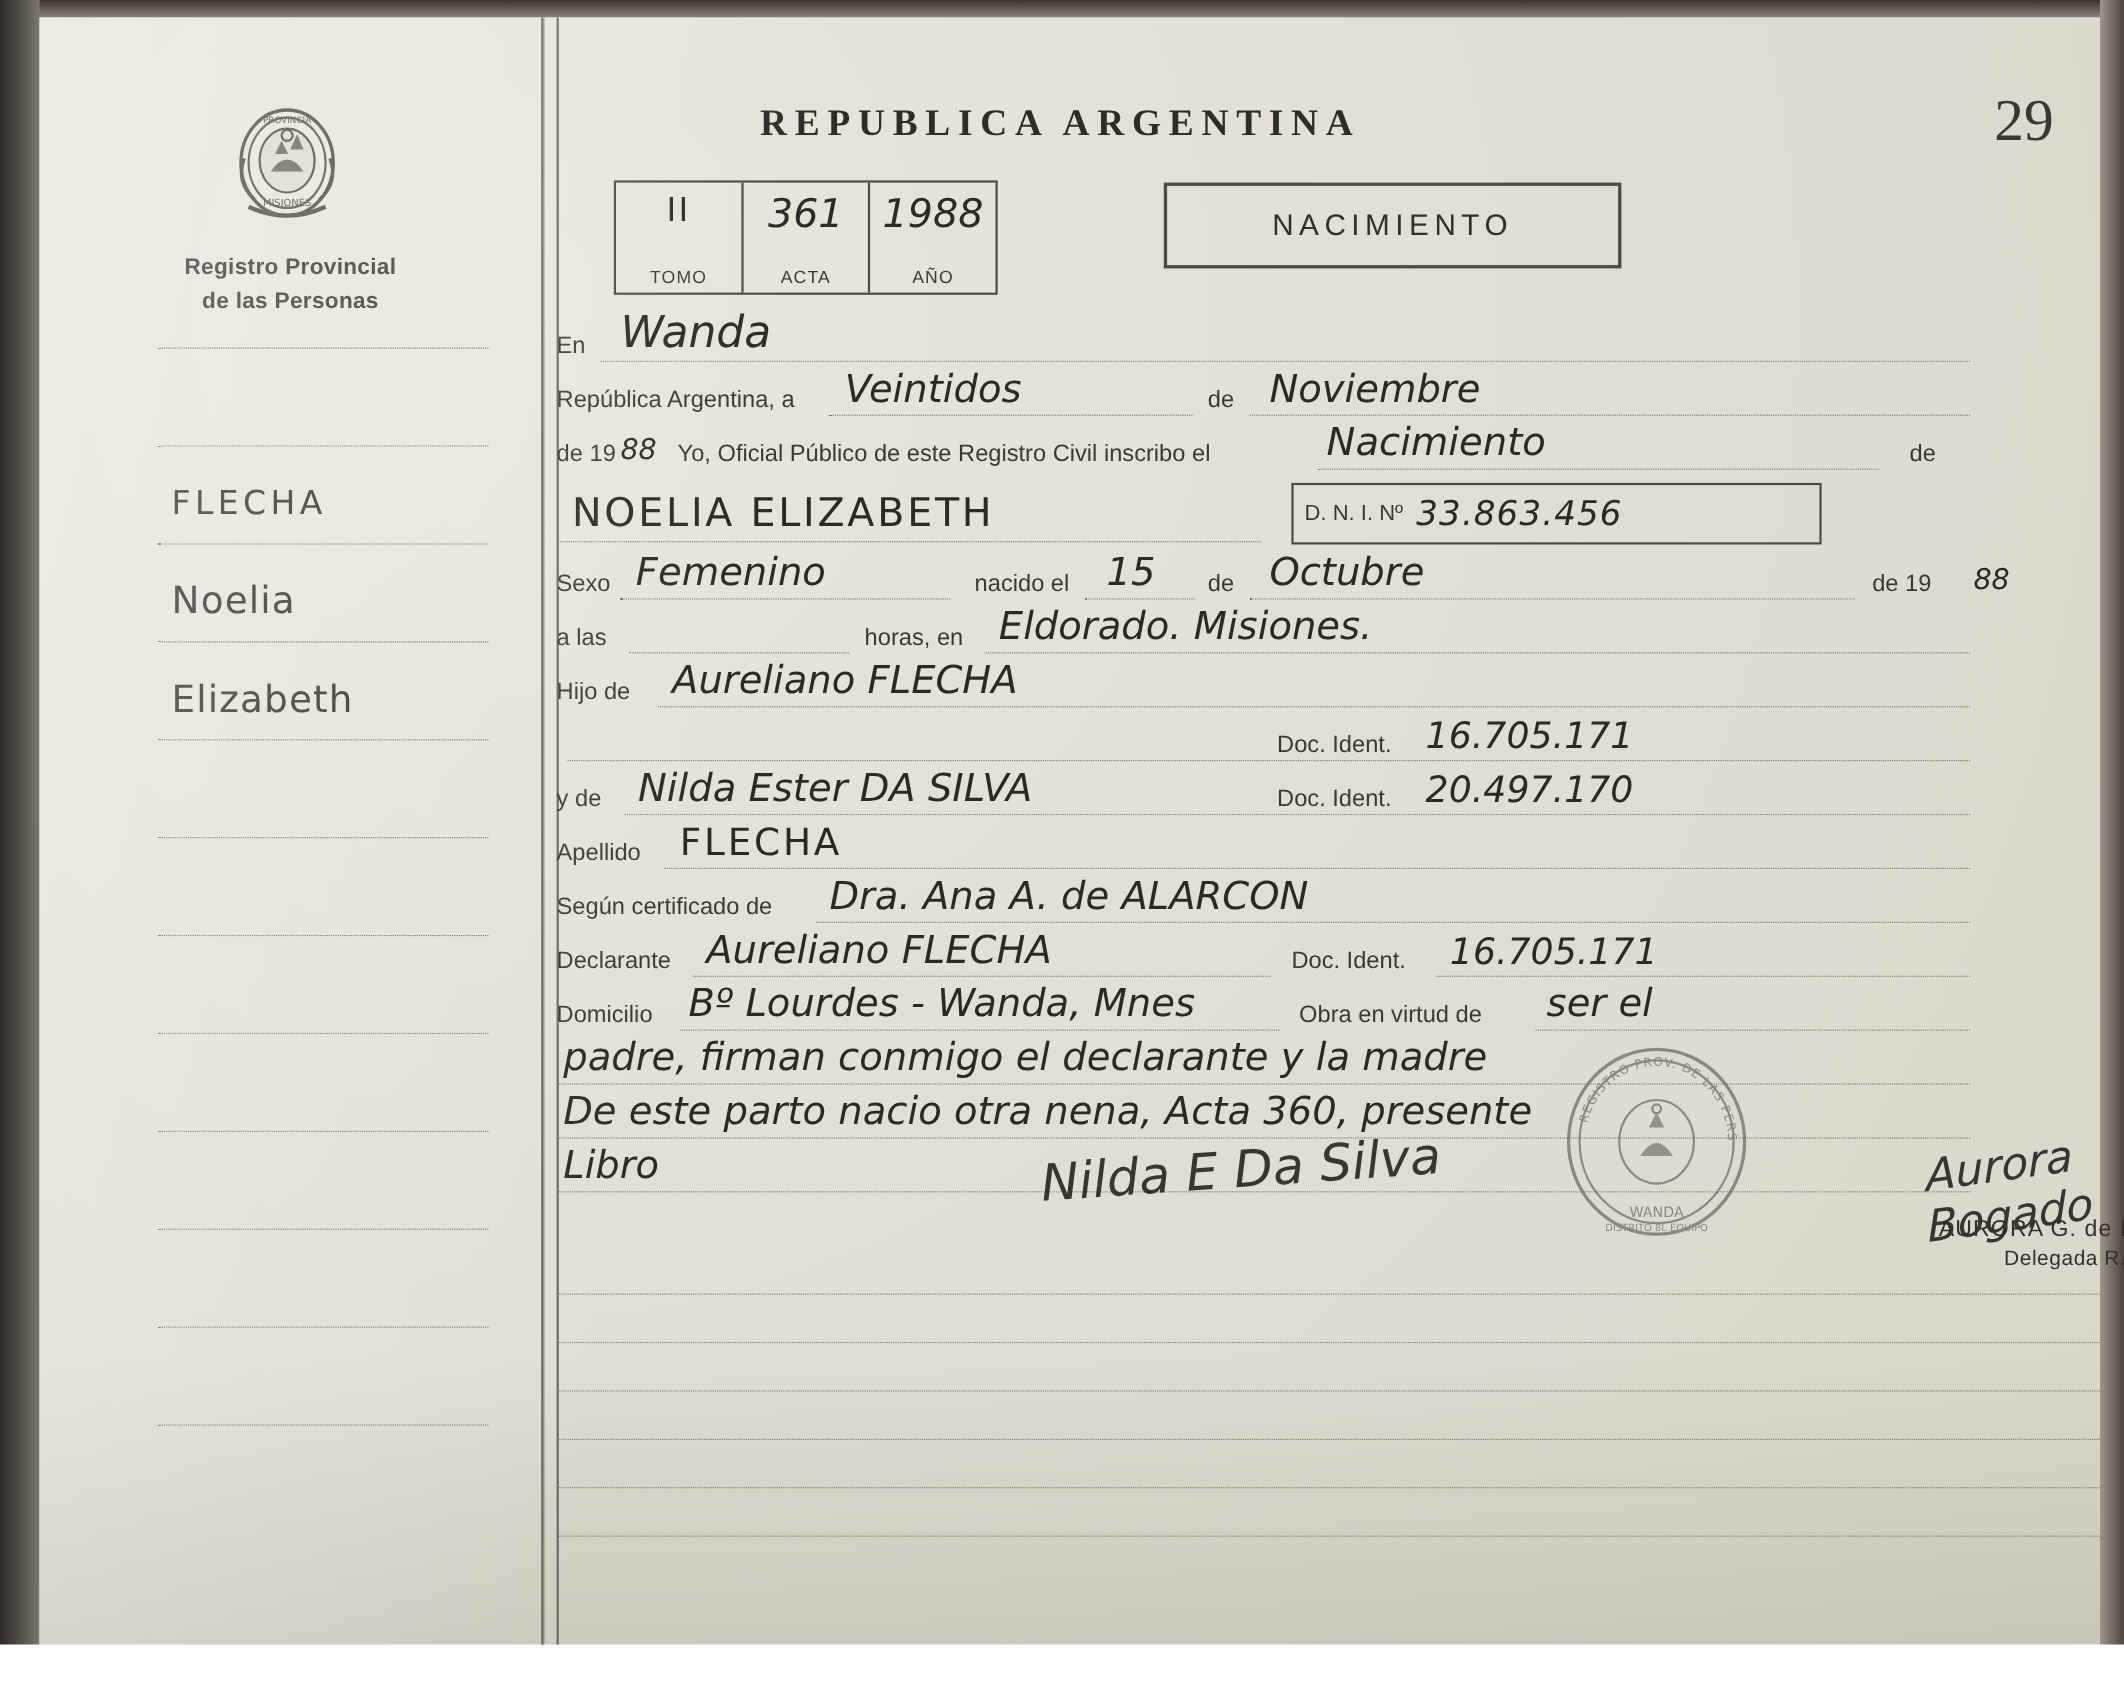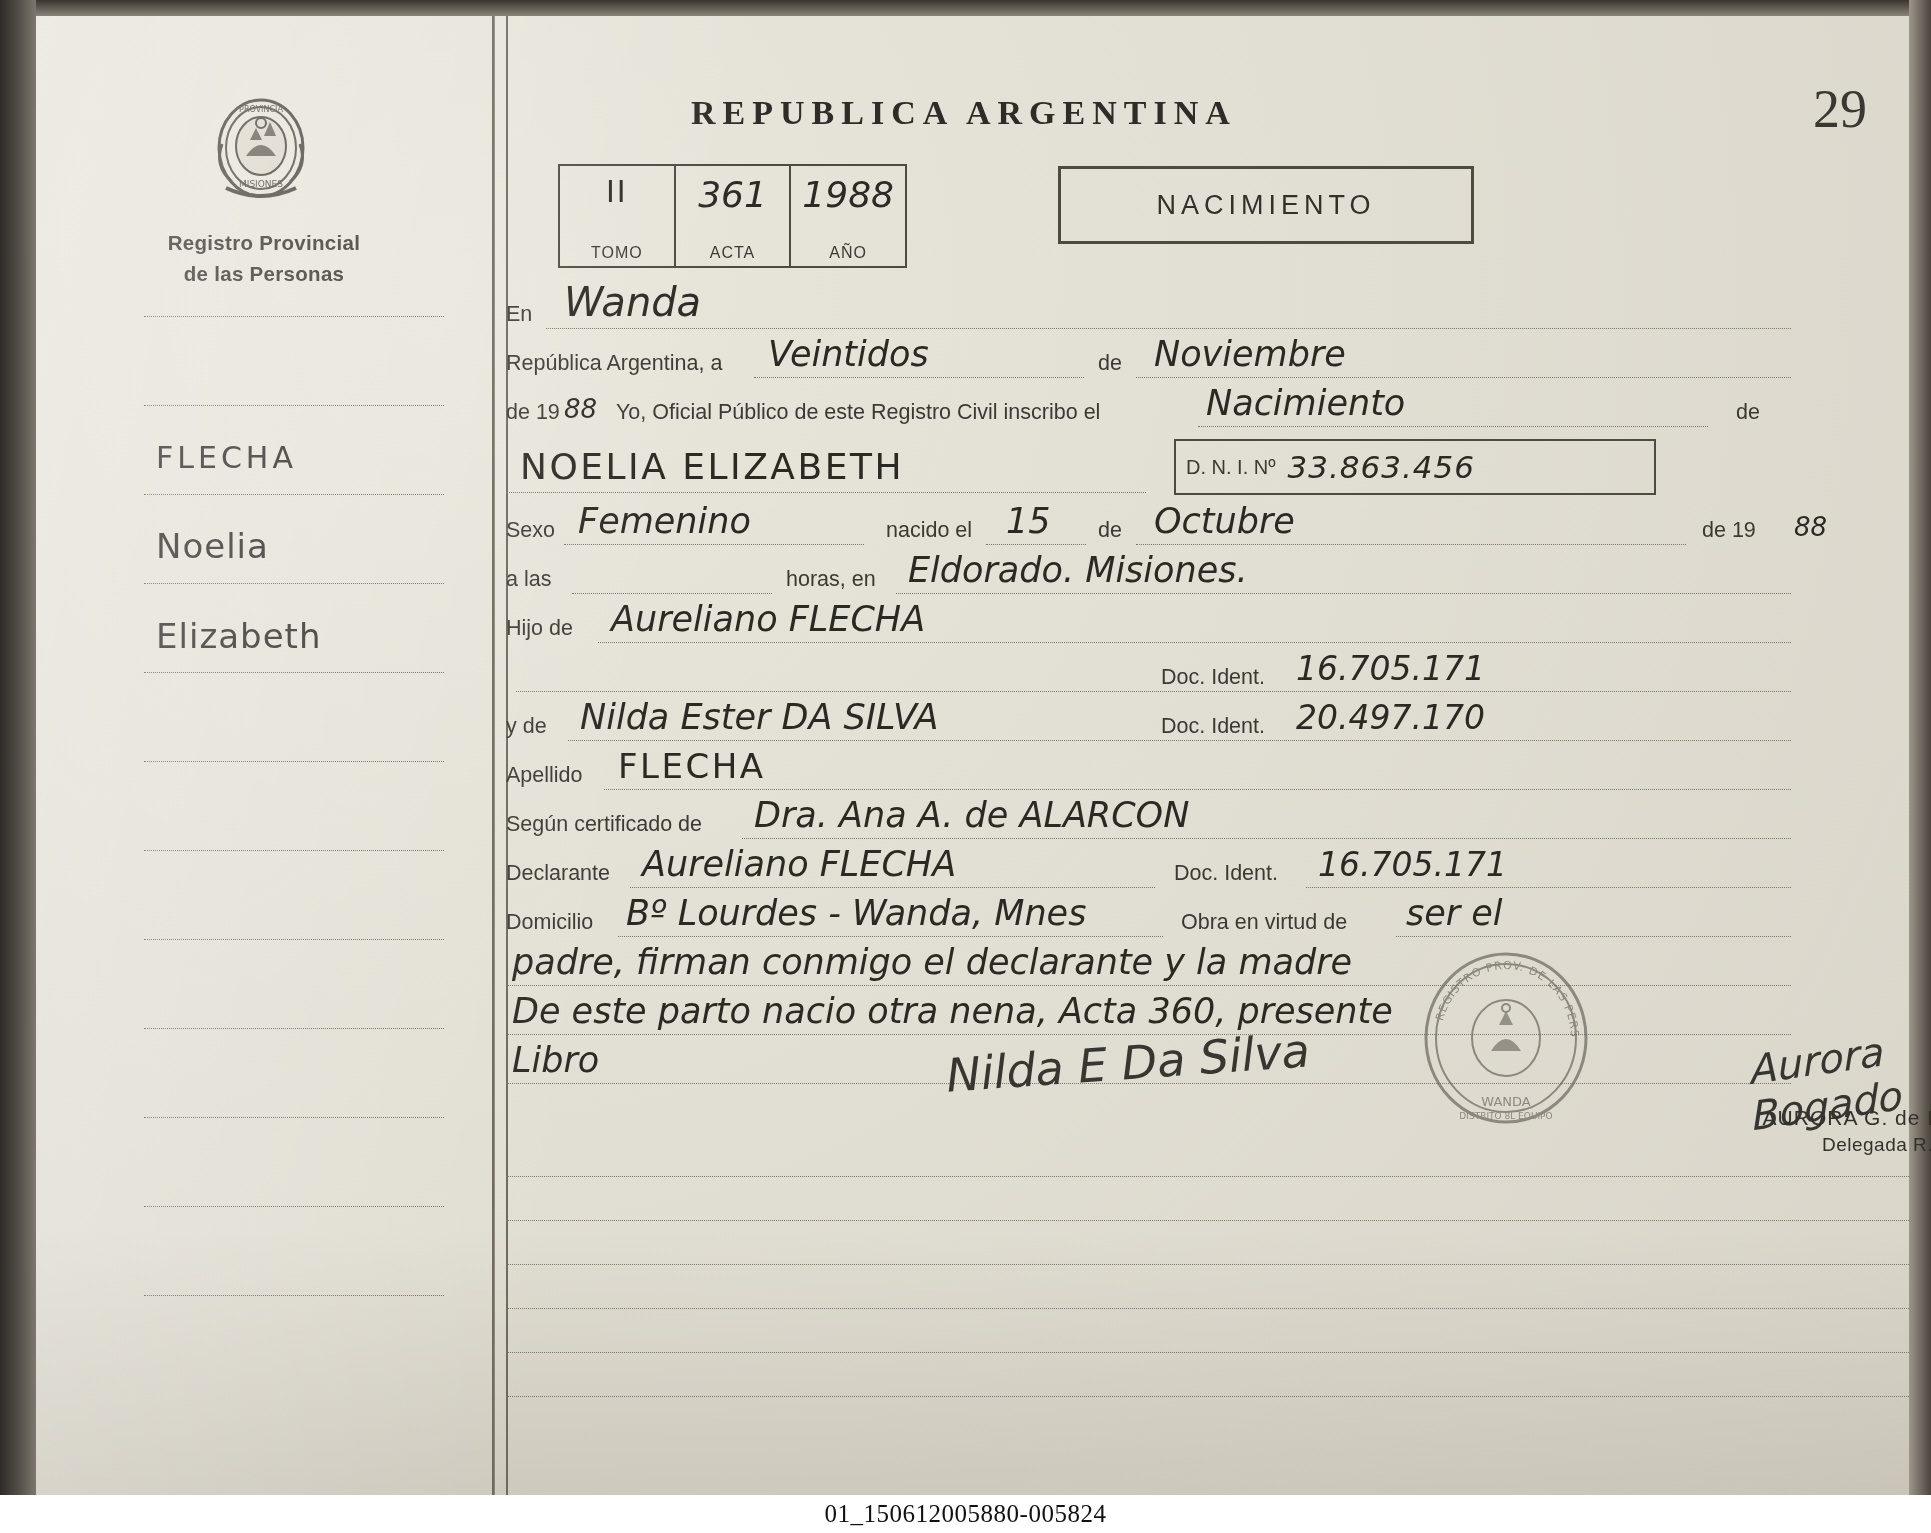--- a/index.html
+++ b/index.html
@@ -556,16 +556,13 @@
         <div class="brule"></div>
         <div class="brule"></div>
         <div class="brule"></div>
         <div class="brule"></div>
         <div class="brule"></div>
         <div class="brule"></div>
       </div>
     </div>
   </div>
 
-  <div id="caption">
-    <span class="txt">01_150612005880-005824</span>
-  </div>
 </div>
 
 </body></html>

